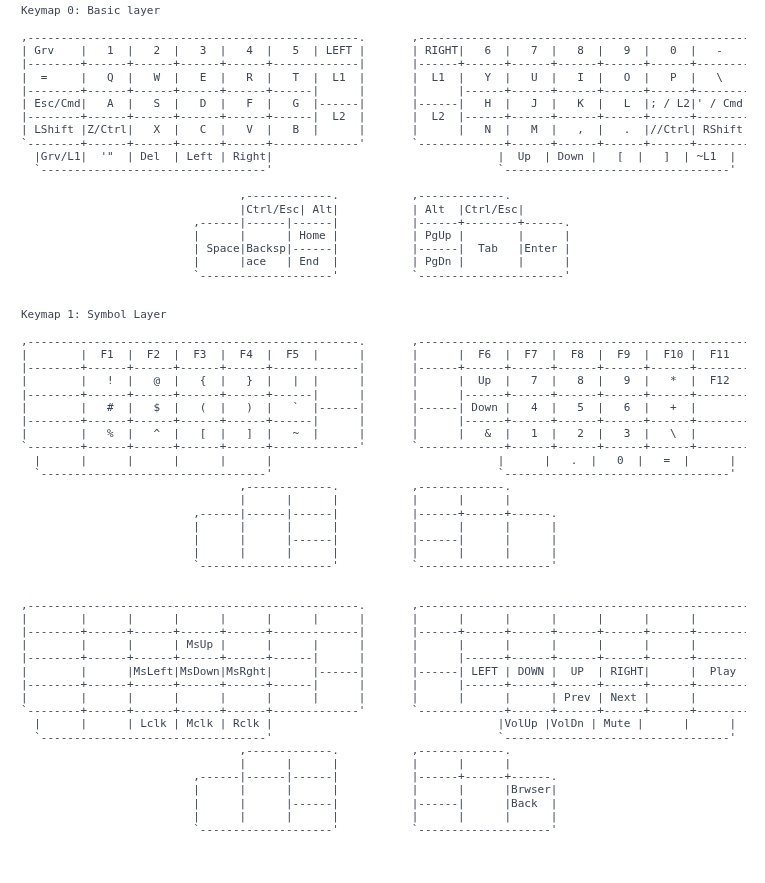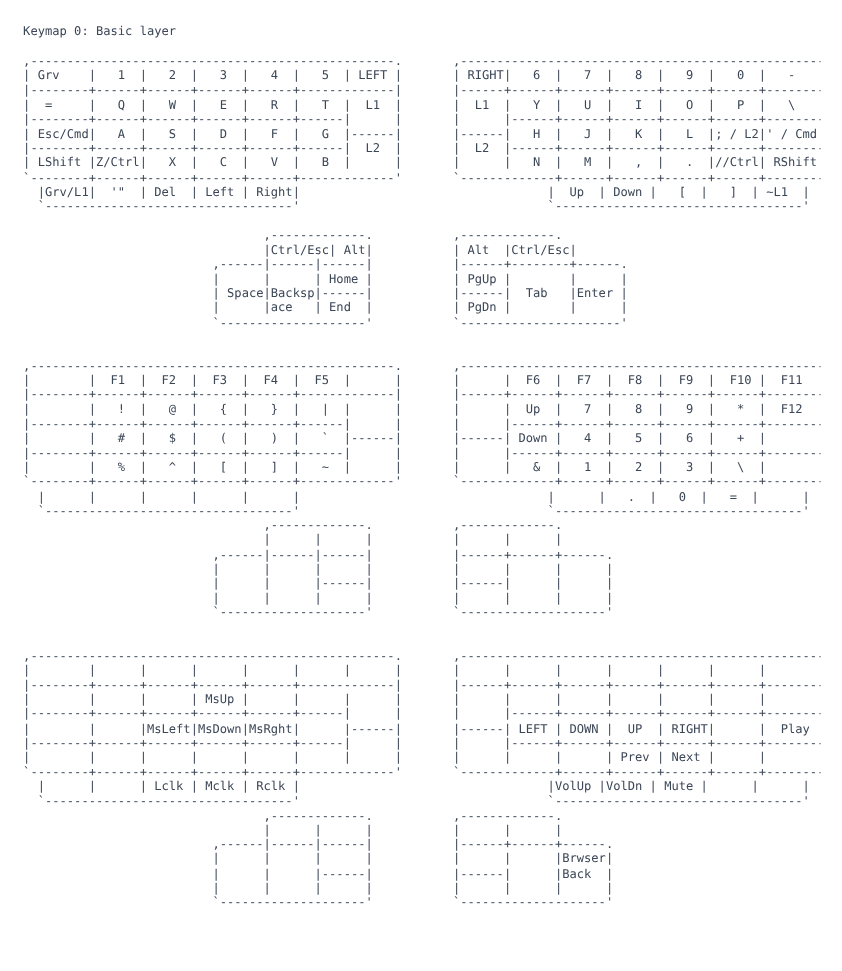--- a/index.html
+++ b/index.html
@@ -4,21 +4,21 @@
 <style>
   html, body {
     margin: 0;
     padding: 0;
     background: #ffffff;
   }
   .doc {
     box-sizing: border-box;
     width: 746px;
     min-height: 883px;
-    padding: 22px 4px 8px 21px;
+    padding: 4px 4px 8px 21px;
     font-family: "DejaVu Sans Mono", "Liberation Mono", monospace;
     font-size: 11px;
     color: var(--text-color, #3b4656);
     background: var(--bg-color, #ffffff);
     overflow: hidden;
   }
   .keymap-section { margin: 0; padding: 0; }
   .keymap-heading {
     font-family: inherit;
     font-size: 11px;
@@ -59,20 +59,21 @@
                                  ,-------------.           ,-------------.
                                  |Ctrl/Esc| Alt|           | Alt  |Ctrl/Esc|
                           ,------|------|------|           |------+--------+------.
                           |      |      | Home |           | PgUp |        |      |
                           | Space|Backsp|------|           |------|  Tab   |Enter |
                           |      |ace   | End  |           | PgDn |        |      |
                           `--------------------'           `----------------------'</pre>
   </section>
 
   <section class="keymap-section">
+    <div class="keymap-heading">Keymap 1: Symbol Layer</div>
     <pre class="keymap-art">,--------------------------------------------------.       ,--------------------------------------------------.
 |        |  F1  |  F2  |  F3  |  F4  |  F5  |      |       |      |  F6  |  F7  |  F8  |  F9  |  F10 |  F11   |
 |--------+------+------+------+------+-------------|       |------+------+------+------+------+------+--------|
 |        |   !  |   @  |   {  |   }  |   |  |      |       |      |  Up  |   7  |   8  |   9  |   *  |  F12   |
 |--------+------+------+------+------+------|      |       |      |------+------+------+------+------+--------|
 |        |   #  |   $  |   (  |   )  |   `  |------|       |------| Down |   4  |   5  |   6  |   +  |        |
 |--------+------+------+------+------+------|      |       |      |------+------+------+------+------+--------|
 |        |   %  |   ^  |   [  |   ]  |   ~  |      |       |      |   &amp;  |   1  |   2  |   3  |   \  |        |
 `--------+------+------+------+------+-------------'       `-------------+------+------+------+------+--------'
   |      |      |      |      |      |                                  |      |   .  |   0  |   =  |      |

